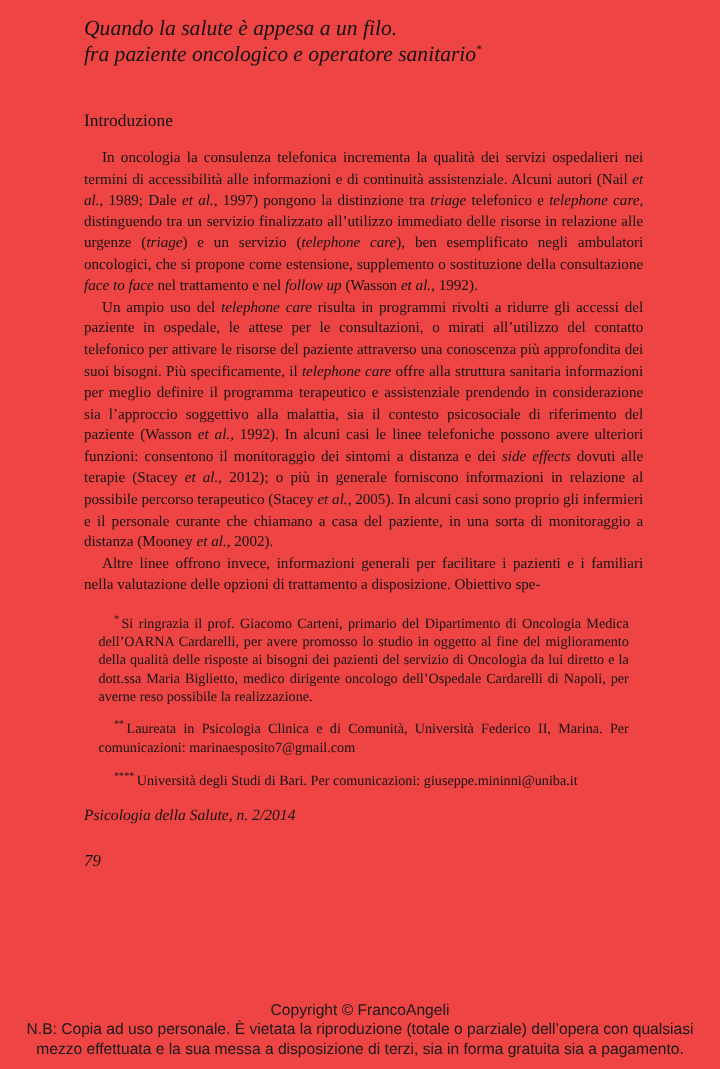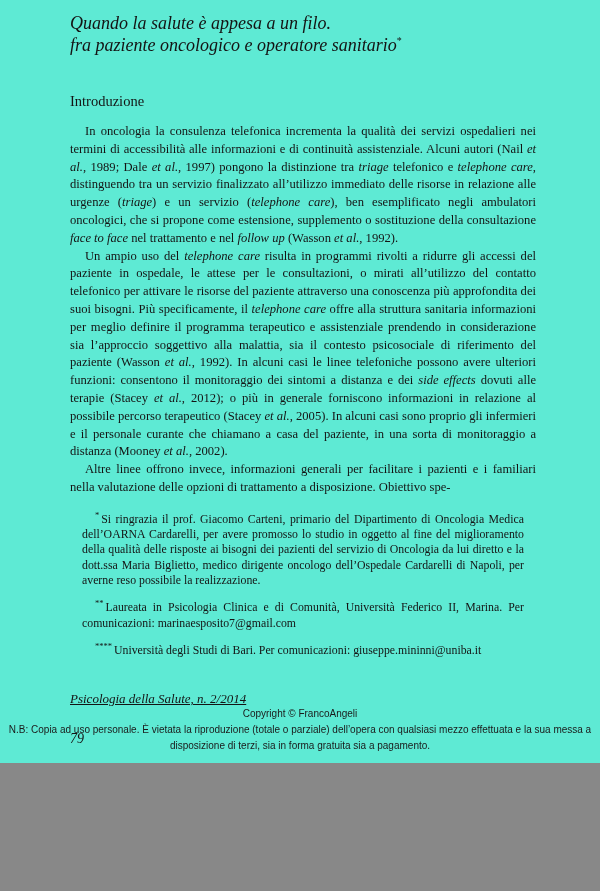--- a/index.html
+++ b/index.html
@@ -1,21 +1,21 @@
 <!DOCTYPE html>
 <html><head>
 <meta charset="utf-8">
 <style>
   html, body { margin: 0; padding: 0; background: #888; }
   .page {
     position: relative;
     width: 600px;
-    height: 763px;
+    height: 891px;
     margin: 0 auto;
-    background: #5eead4;
+    background: #ef4444;
     color: #141414;
     font-family: "Liberation Serif", serif;
     overflow: hidden;
     box-sizing: border-box;
   }
   .content {
     position: absolute;
     top: 12px;
     left: 70px;
     right: 64px;
@@ -55,40 +55,39 @@
   }
   .footnotes {
     margin-top: 15px;
     font-size: 11.8px;
     line-height: 15.3px;
     text-align: justify;
   }
   .footnote { margin: 12px; text-indent: 13px; }
   .footnote sup.note { font-size: 8.5px; margin-right: 2px; }
   .journal-line {
-    margin-top: 32px;
+    margin-top: 12px;
     font-style: italic;
     font-size: 13px;
     line-height: 17px;
-    text-decoration: underline;
   }
   .page-number {
     margin-top: 24px;
     text-align: left;
     font-style: italic;
     font-size: 14px;
   }
   .footer {
     position: absolute;
     bottom: 9px;
     left: 4px;
     right: 4px;
     text-align: center;
     font-family: "Liberation Sans", sans-serif;
-    font-size: 10px;
+    font-size: 13px;
     line-height: 16px;
     color: #1a1a1a;
   }
   i { font-style: italic; }
 </style>
 </head>
 <body>
 
 <div class="page">
   <div class="content">

